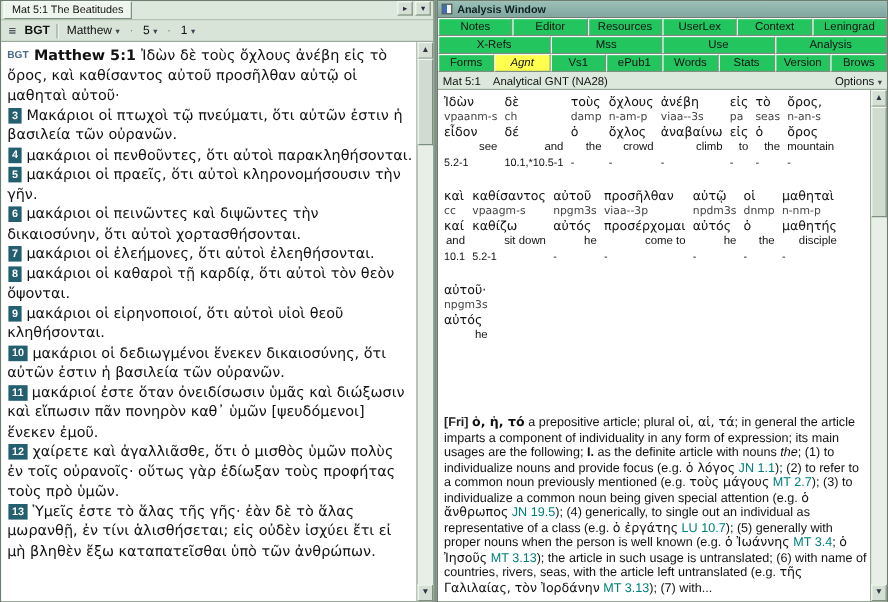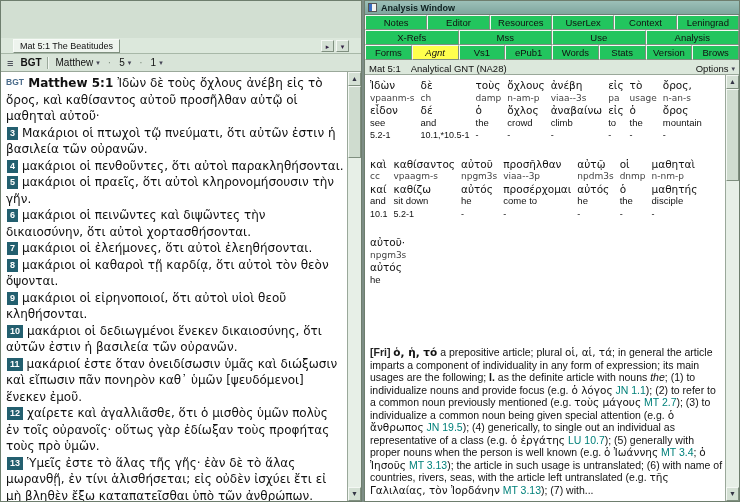--- a/index.html
+++ b/index.html
@@ -11,21 +11,21 @@
   .browse-window { width:362px; }
   .analysis-window { flex:1; }
 
   
   .titlebar { height:14px; flex:0 0 14px; background:linear-gradient(#9cc0b8,#7fa69e); display:flex; align-items:center; gap:4px; padding:0 3px; font-size:9px; font-weight:bold; color:#0d2020; border-bottom:1px solid #6e7e76; }
   .title-icon { width:9px; height:9px; border:1px solid #555; background:linear-gradient(90deg,#c04a3a 0 45%,#f4f4f0 45%); flex:0 0 9px; }
   .analysis-icon { background:linear-gradient(90deg,#3a6ec0 0 45%,#f4f4f0 45%); }
   .title-text { white-space:nowrap; overflow:hidden; }
 
   
-  .tabrow { height:16px; flex:0 0 16px; background:#dce8dc; display:flex; align-items:center; padding:0 12px; border-bottom:1px solid #a8b8a8; font-size:9px;margin-top:37px; }
+  .tabrow { height:16px; flex:0 0 16px; background:#dce8dc; display:flex; padding:0 2px; border-bottom:1px solid #a8b8a8; font-size:9px; }
   .btab { background:#eef4ee; border:1px solid; border-color:#f8fbf8 #7f8f7f #7f8f7f #f8fbf8; padding:0 6px; line-height:12px; white-space:nowrap; }
   .tab-btns { margin-left:auto; display:flex; gap:2px; }
   .mini-btn { width:13px; height:12px; font-size:7px; line-height:11px; text-align:center; color:#324; background:#d4e0d4; border:1px solid; border-color:#f4f8f4 #7f8f7f #7f8f7f #f4f8f4; }
 
   
   .toolbar { height:18px; flex:0 0 18px; background:#d8e4d8; display:flex; align-items:center; gap:5px; padding:0 4px; border-bottom:1px solid #9aa89a; font-size:10px; }
   .tool-icon { font-size:11px; line-height:14px; padding:0 2px; color:#223; }
   .version-label { font-weight:bold; }
   .vsep { width:1px; height:12px; background:#9aa89a; box-shadow:1px 0 0 #f0f6f0; }
   .combo { display:inline-flex; align-items:center; gap:3px; padding:0 3px; white-space:nowrap; }
@@ -60,21 +60,21 @@
   .refbar .resource { flex:1; white-space:nowrap; overflow:hidden; }
   .options { margin-left:auto; display:inline-flex; align-items:center; gap:3px; white-space:nowrap; }
 
   
   .analysis-pane { flex:1; background:#fff; overflow:hidden; padding:4px 2px 0 5px; font-family:"DejaVu Sans",sans-serif; min-width:0; }
   .mgroup { display:flex; gap:6px; margin-bottom:16px; align-items:flex-start; }
   .mcol > div { white-space:nowrap; line-height:12.5px; }
   .m-form { font-size:10.5px; }
   .m-parse { font-size:9px; color:#444; }
   .m-lemma { font-size:10.5px; }
-  .m-gloss { font-size:9.5px; font-family:"Liberation Sans",sans-serif; }
+  .m-gloss { font-size:9.5px; font-family:"Liberation Sans",sans-serif;text-align:right; }
   .m-ref { font-size:9px; font-family:"Liberation Sans",sans-serif; }
 
   .lexicon { margin-top:60px; font-size:10.5px; line-height:12.5px; font-family:"Liberation Sans",sans-serif; }
   .lx-tag { font-weight:bold; color:#222; }
   .lx-gbold { font-weight:bold; }
   .lx-link { color:#00807a; }
   .lx-italic { font-style:italic; }
   .lx-bold { font-weight:bold; }
 </style>
 </head>
@@ -220,21 +220,21 @@
               </div>
               <div class="mcol">
                 <div class="m-form gk">εἰς</div>
                 <div class="m-parse">pa</div>
                 <div class="m-lemma gk">εἰς</div>
                 <div class="m-gloss">to</div>
                 <div class="m-ref">-</div>
               </div>
               <div class="mcol">
                 <div class="m-form gk">τὸ</div>
-                <div class="m-parse">usage</div>
+                <div class="m-parse">seas</div>
                 <div class="m-lemma gk">ὁ</div>
                 <div class="m-gloss">the</div>
                 <div class="m-ref">-</div>
               </div>
               <div class="mcol">
                 <div class="m-form gk">ὄρος,</div>
                 <div class="m-parse">n-an-s</div>
                 <div class="m-lemma gk">ὄρος</div>
                 <div class="m-gloss">mountain</div>
                 <div class="m-ref">-</div>

